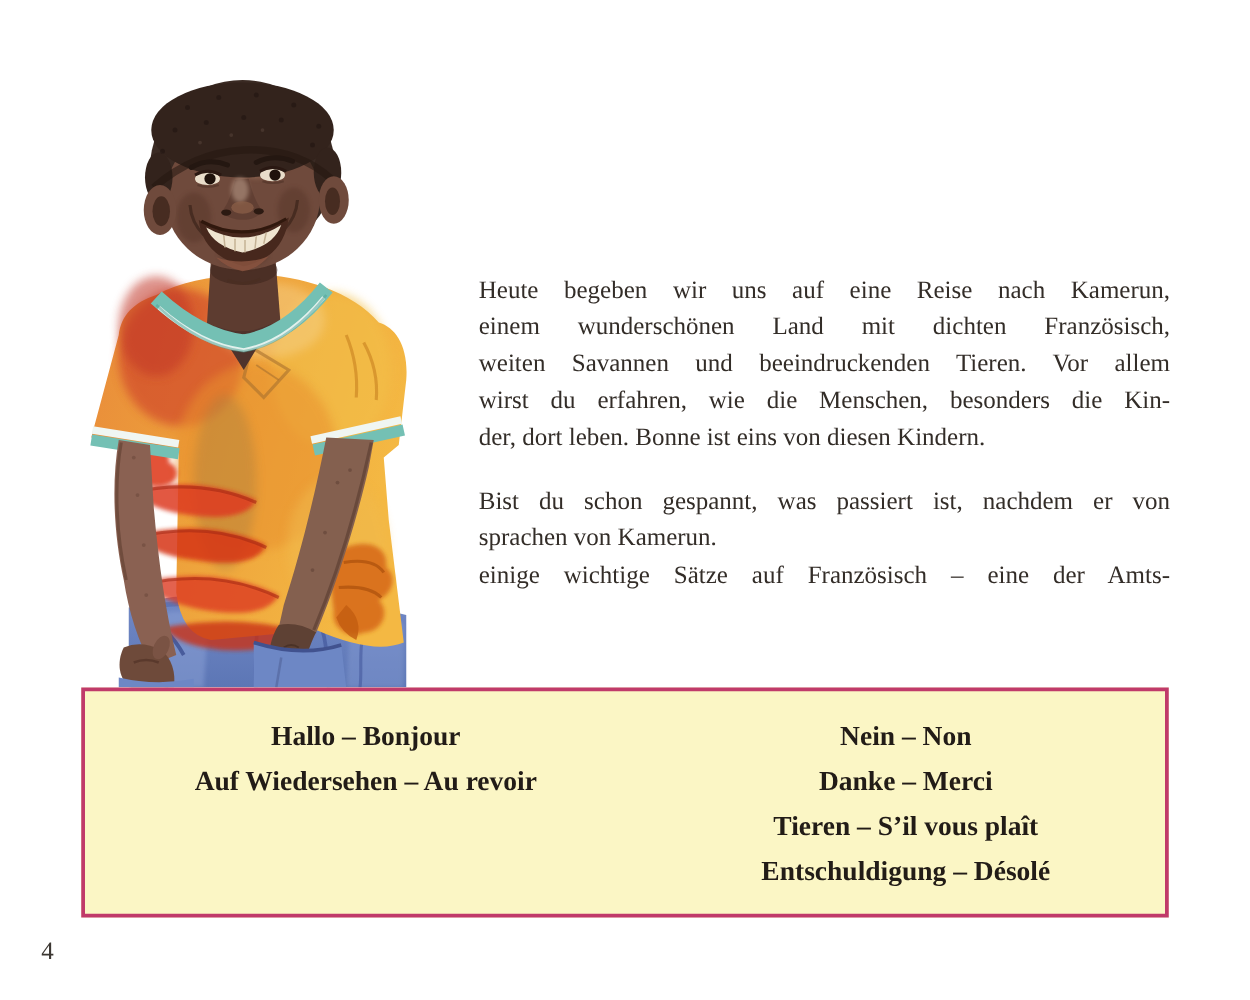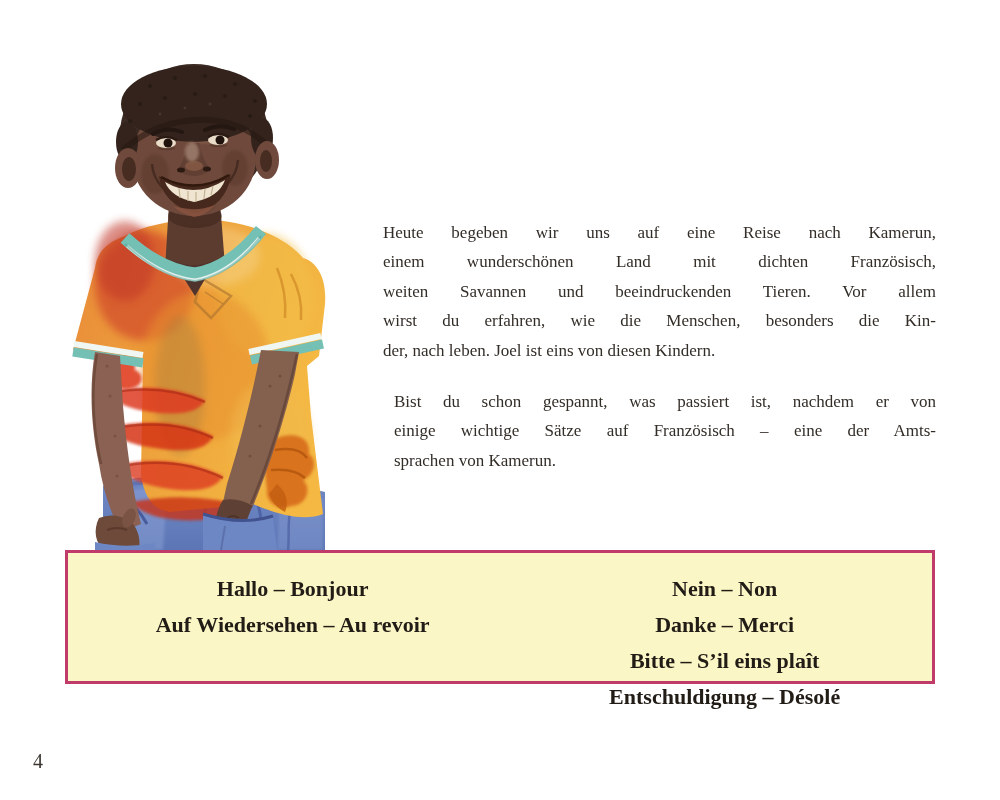--- a/index.html
+++ b/index.html
@@ -2,25 +2,25 @@
 <html><head>
 <meta charset="utf-8">
 <style>
   html,body{margin:0;padding:0;background:#ffffff;}
   .page{
     position:relative;width:1000px;height:800px;background:#ffffff;overflow:hidden;
     font-family:"Liberation Serif","DejaVu Serif",serif;
   }
   .illustration{position:absolute;left:55px;top:56px;width:300px;height:494px;}
   .textblock{position:absolute;left:383px;top:218px;width:553px;color:#332d28;
-    font-size:17px;line-height:29.4px;}
+    font-size:20px;line-height:29.4px;}
   .tline{text-align:justify;text-align-last:justify;}
   .tline.last{text-align-last:left;}
-  .para2{margin-top:22px;margin-left:11px;}
-  .phrasebox{position:absolute;left:65px;top:550px;width:870px;height:134px;
+  .para2{margin-top:22px;}
+  .phrasebox{position:absolute;left:65px;top:550px;width:870px;height:184px;
     box-sizing:border-box;border:3px solid #c03a6a;background:#fbf6c5;
     display:grid;grid-template-columns:52% 48%;padding-top:18px;}
   .pcol{display:flex;flex-direction:column;}
   .pline{height:36px;line-height:36px;text-align:center;font-weight:bold;
     font-size:22px;color:#221c17;}
   .pagenum{position:absolute;left:33px;top:750px;font-size:20px;color:#3c3732;}
 </style>
 </head>
 <body>
 
@@ -192,36 +192,36 @@
       </g>
     </svg>
   </div>
 
   <div class="textblock">
     <div class="para">
       <div class="tline">Heute begeben wir uns auf eine Reise nach Kamerun,</div>
       <div class="tline">einem wunderschönen Land mit dichten Französisch,</div>
       <div class="tline">weiten Savannen und beeindruckenden Tieren. Vor allem</div>
       <div class="tline">wirst du erfahren, wie die Menschen, besonders die Kin-</div>
-      <div class="tline last">der, nach leben. Joel ist eins von diesen Kindern.</div>
+      <div class="tline last">der, dort leben. Bonne ist eins von diesen Kindern.</div>
     </div>
     <div class="para para2">
       <div class="tline">Bist du schon gespannt, was passiert ist, nachdem er von</div>
+      <div class="tline last">sprachen von Kamerun.</div>
       <div class="tline">einige wichtige Sätze auf Französisch – eine der Amts-</div>
-      <div class="tline last">sprachen von Kamerun.</div>
     </div>
   </div>
 
   <div class="phrasebox" style="border-color: rgb(192, 58, 106); background: rgb(251, 246, 197);">
     <div class="pcol">
       <div class="pline">Hallo – Bonjour</div>
       <div class="pline">Auf Wiedersehen – Au revoir</div>
     </div>
     <div class="pcol">
       <div class="pline">Nein – Non</div>
       <div class="pline">Danke – Merci</div>
-      <div class="pline">Bitte – S’il eins plaît</div>
+      <div class="pline">Tieren – S’il vous plaît</div>
       <div class="pline">Entschuldigung – Désolé</div>
     </div>
   </div>
 
   <div class="pagenum">4</div>
 </div>
 
 </body></html>

